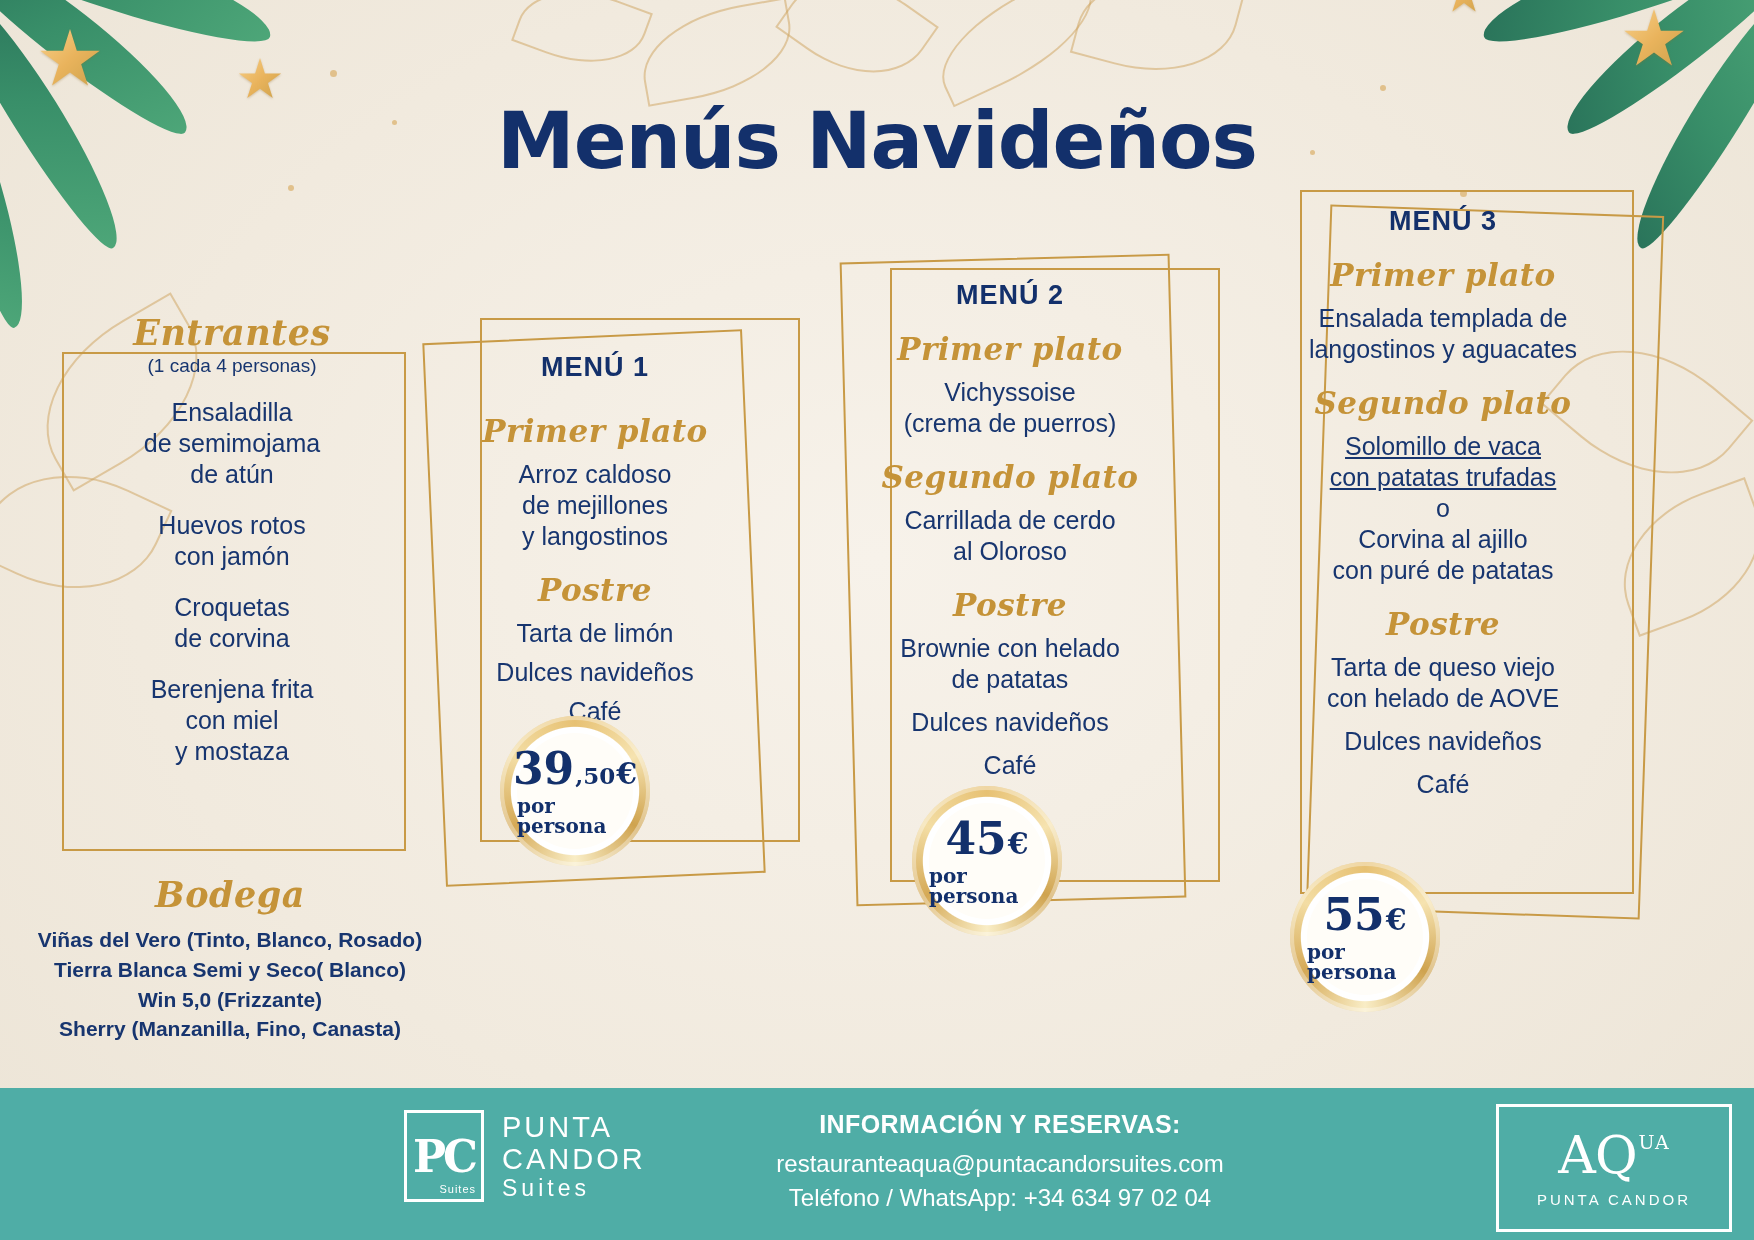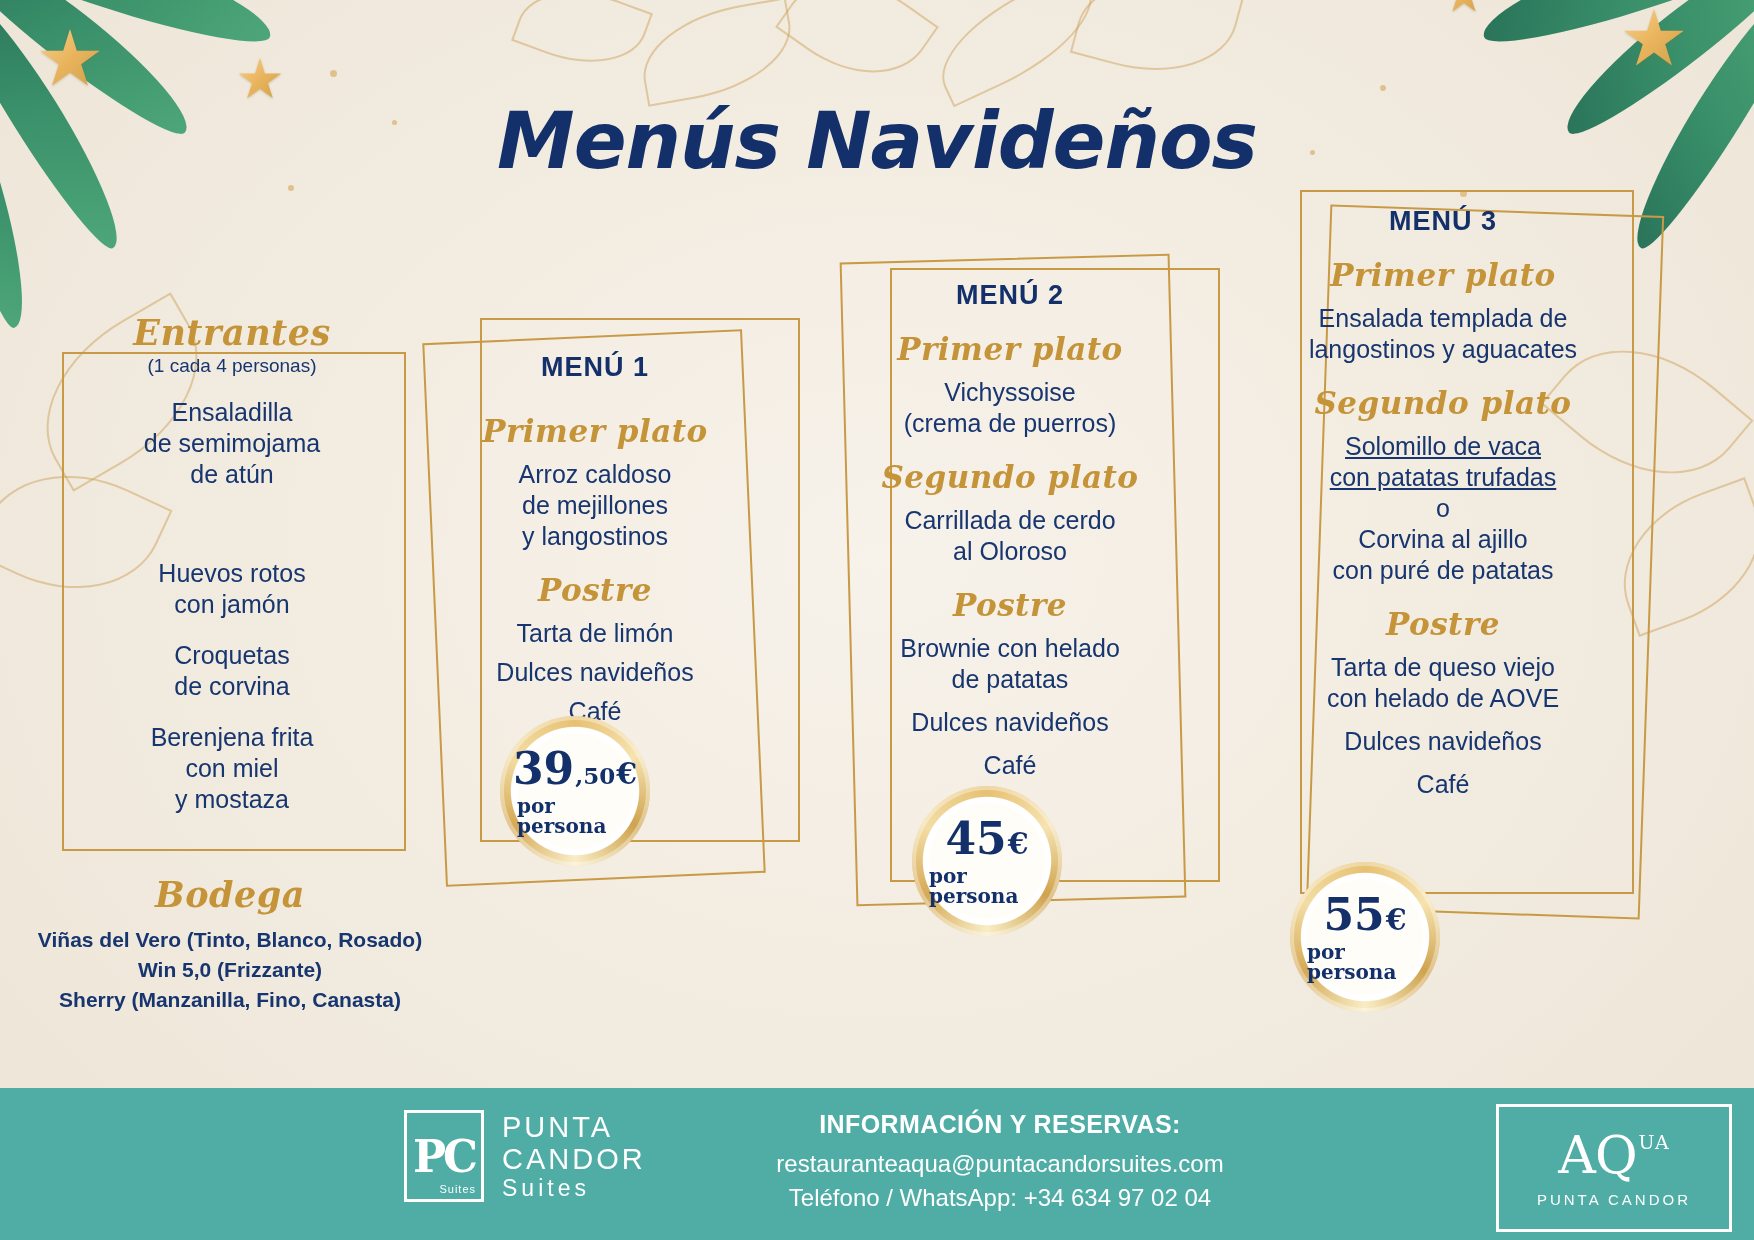--- a/index.html
+++ b/index.html
@@ -60,21 +60,20 @@
 
   
   .title {
     position: absolute;
     top: 96px;
     left: 0;
     width: 100%;
     text-align: center;
     font-family: "DejaVu Sans", sans-serif;
     font-weight: 700;
-    font-style: italic;
     font-size: 78px;
     letter-spacing: -1px;
     color: #13306b;
   }
 
   
   .frame {
     position: absolute;
     border: 2px solid #c89a46;
     pointer-events: none;
@@ -331,36 +330,37 @@
 
   <div class="frame" style="left:62px; top:352px; width:340px; height:495px;"></div>
   <div class="col" style="left:52px; top:312px; width:360px;">
     <div class="script big">Entrantes</div>
     <div class="sub" style="margin-top:2px;">(1 cada 4 personas)</div>
     <div class="gap-m"></div>
     <div class="dish" style="white-space:pre-line;">Ensaladilla
 de semimojama
 de atún</div>
     <div class="gap-m"></div>
-    <div class="dish" style="white-space:pre-line;margin-top:48px;">Huevos rotos
+    <div class="dish" style="white-space:pre-line;">Huevos rotos
 con jamón</div>
     <div class="gap-m"></div>
     <div class="dish" style="white-space:pre-line;">Croquetas
 de corvina</div>
     <div class="gap-m"></div>
     <div class="dish" style="white-space:pre-line;">Berenjena frita
 con miel
 y mostaza</div>
   </div>
 
   <div class="col" style="left:20px; top:874px; width:420px;">
     <div class="script big">Bodega</div>
     <div class="gap-s"></div>
     <div class="bodega-list">
       <div>Viñas del Vero (Tinto, Blanco, Rosado)</div>
+      <div>Tierra Blanca Semi y Seco( Blanco)</div>
       <div>Win 5,0 (Frizzante)</div>
       <div>Sherry (Manzanilla, Fino, Canasta)</div>
     </div>
   </div>
 
   <div class="frame" style="left:480px; top:318px; width:316px; height:520px;"></div>
   <div class="frame" style="left:434px; top:336px; width:316px; height:540px; transform:rotate(-2.5deg);"></div>
   <div class="col" style="left:440px; top:352px; width:310px;">
     <div class="menu-head">MENÚ 1</div>
     <div class="gap-l"></div>

